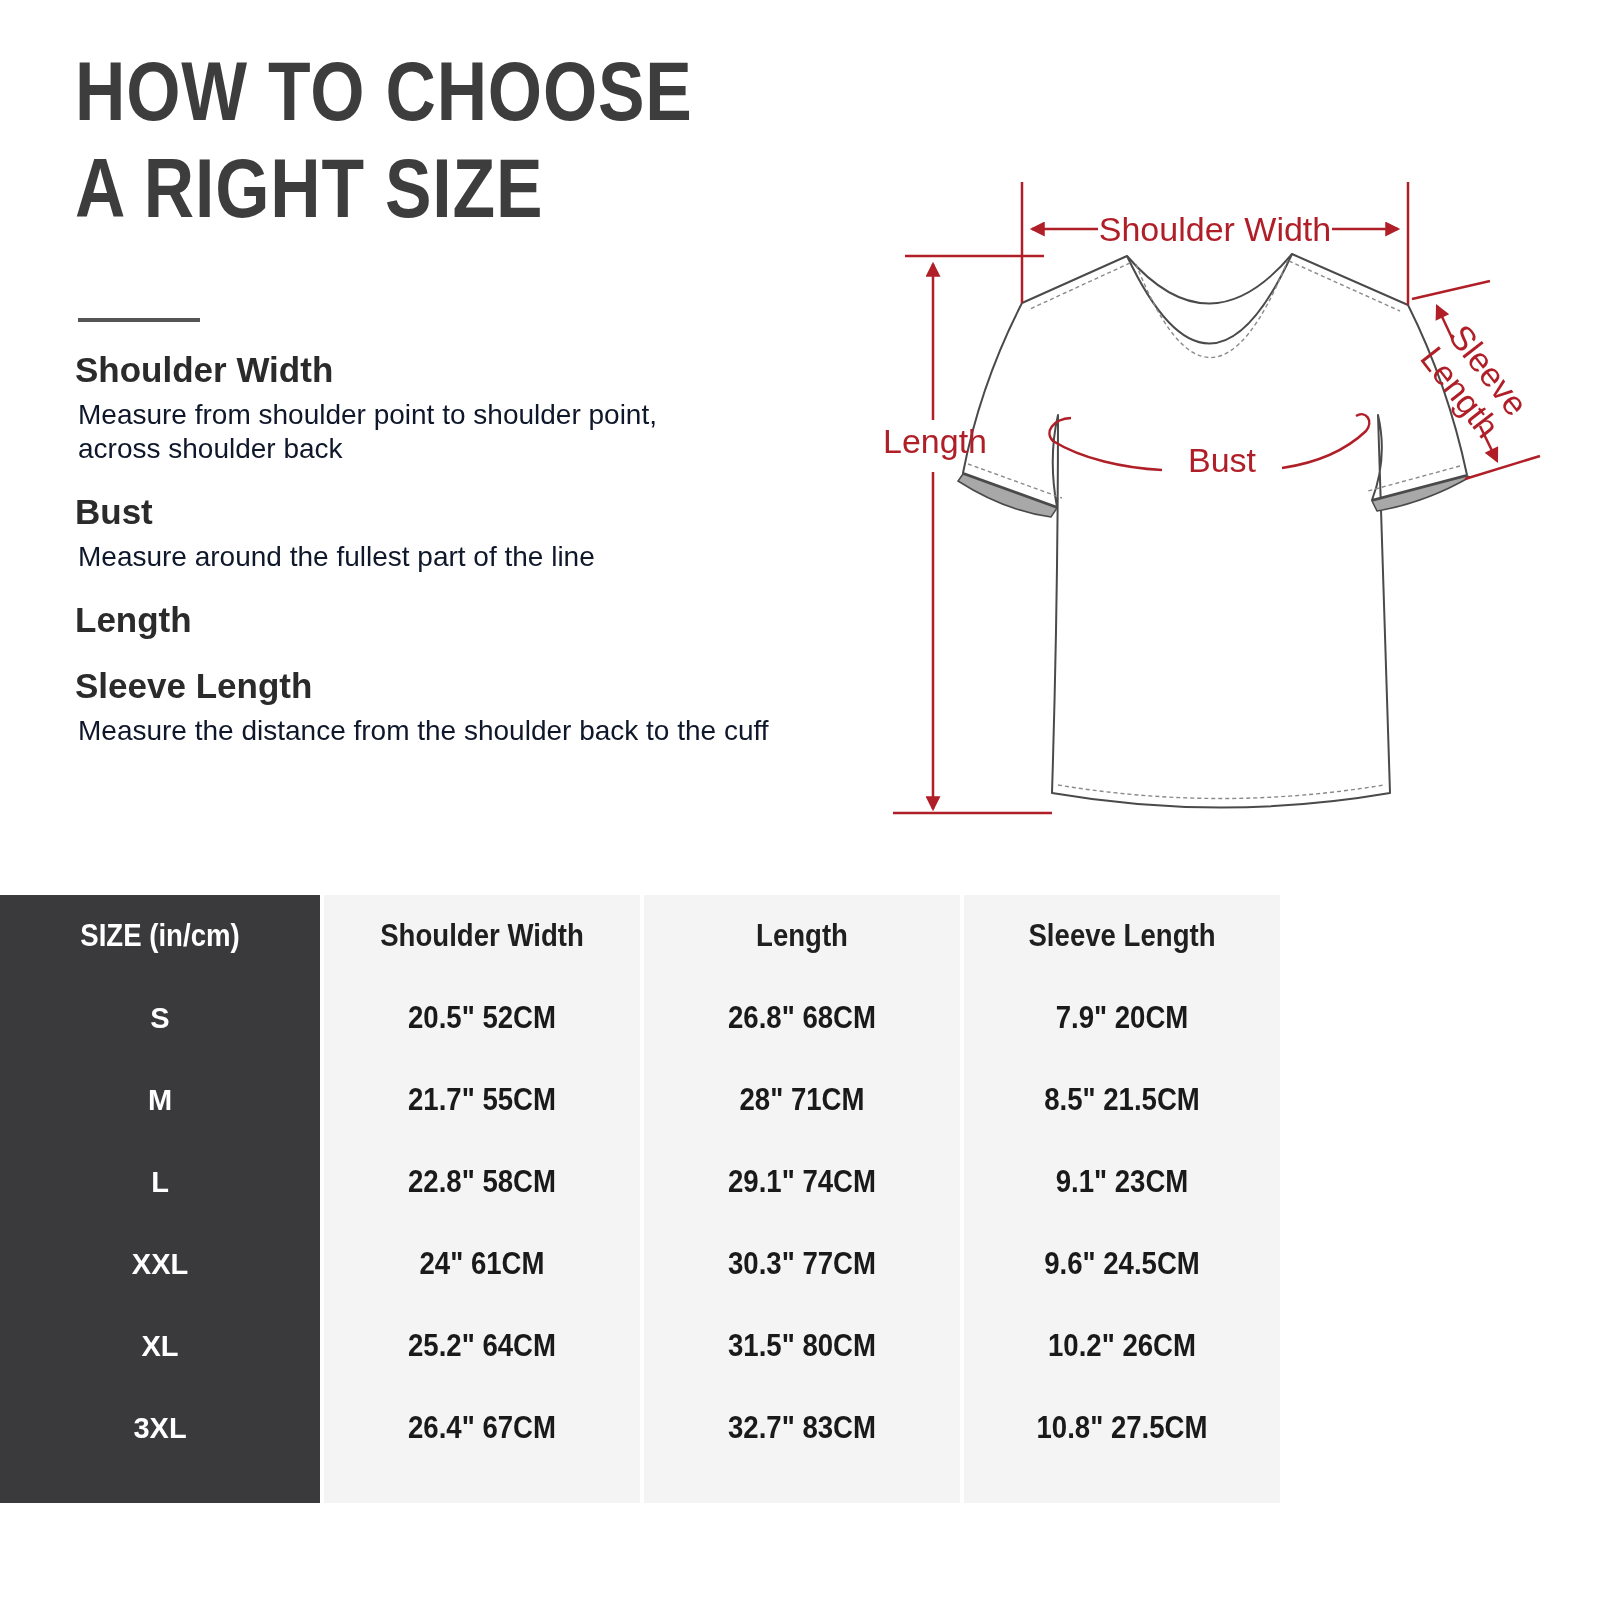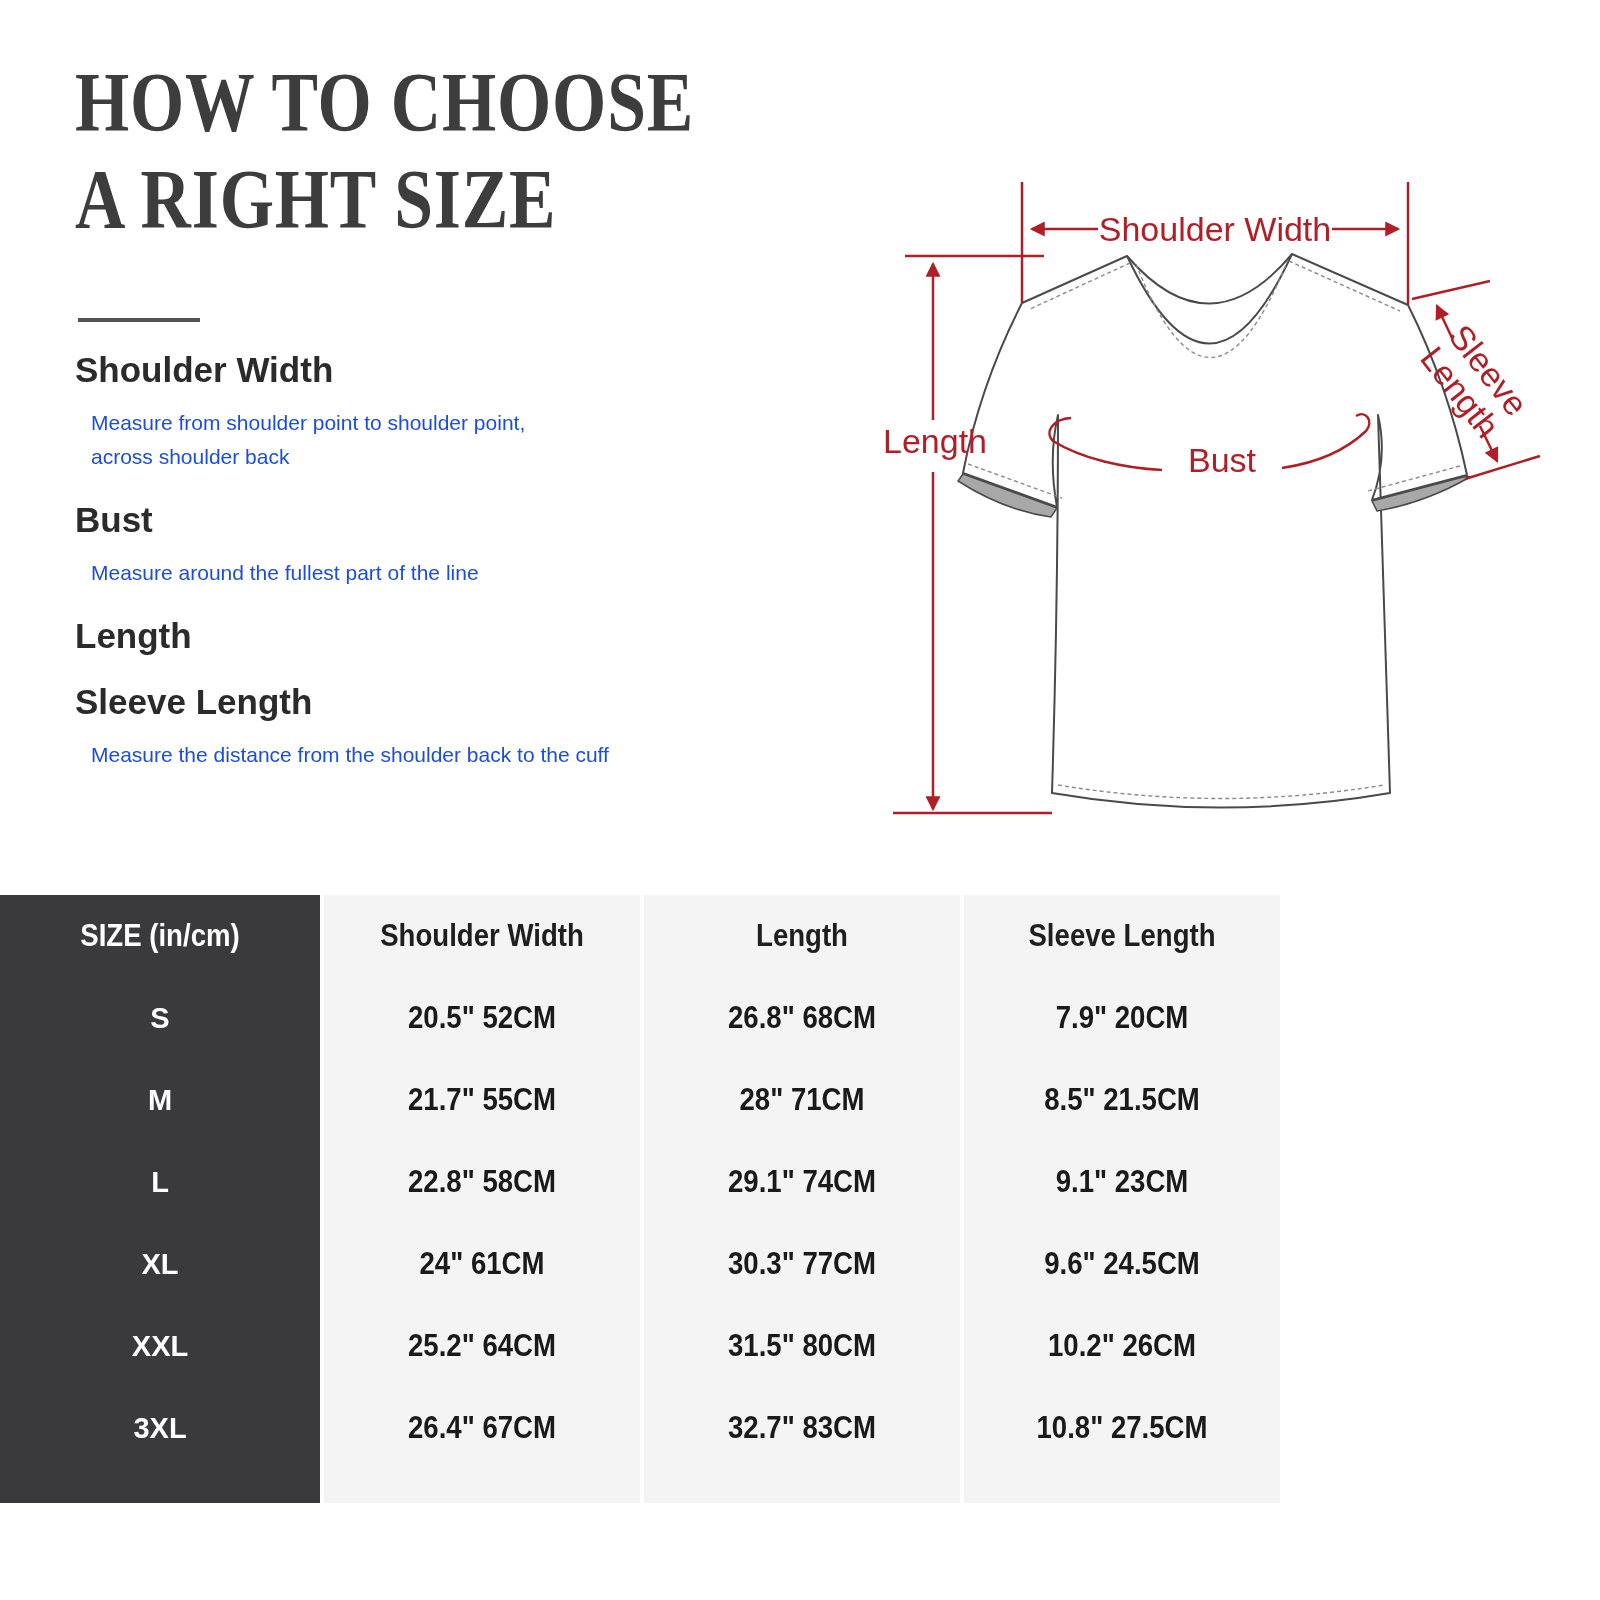--- a/index.html
+++ b/index.html
@@ -2,35 +2,35 @@
 <html><head>
 <meta charset="utf-8">
 <style>
   html,body{margin:0;padding:0;}
   body{
     width:1600px;height:1600px;position:relative;overflow:hidden;
     background:#ffffff;
     font-family:"Liberation Sans", sans-serif;
   }
   
-  .title-block{position:absolute;left:75px;top:54px;font-family:Liberation Serif, serif;}
+  .title-block{position:absolute;left:75px;top:43px;}
   .title-line{
     display:block;white-space:nowrap;
     font-size:84px;font-weight:800;line-height:97px;color:#3d3d3d;
     transform:scaleX(0.83);transform-origin:left center;letter-spacing:1px;
   }
   .divider{position:absolute;left:78px;top:318px;width:122px;height:4px;background:#555557;}
   
   .guide{position:absolute;left:75px;top:350px;width:780px;}
   .gsec{margin:0 0 26px 0;}
   .gsec-h{
     font-size:35px;font-weight:700;color:#2b2b2b;line-height:40px;margin:0 0 8px 0;
   }
   .gsec-d{
-    font-size:21px;font-weight:400;color:#1d4ed8;line-height:34px;margin:16px;
+    font-size:28px;font-weight:400;color:#0f172a;line-height:34px;margin:3px;
     white-space:pre-line;
   }
   
   .diagram{position:absolute;left:840px;top:140px;width:760px;height:700px;}
   .diagram text{font-family:"Liberation Sans", sans-serif;font-size:34px;fill:#b01f27;}
   
   .size-table{
     position:absolute;left:0;top:895px;width:1366px;height:608px;
     display:flex;background:#ffffff;
   }
@@ -141,22 +141,22 @@
   </g>
 </svg>
 
 <div class="size-table">
 
   <div class="tcol tcol-dark">
     <div class="cell unit-head cond">SIZE (in/cm)</div>
     <div class="cell size-label">S</div>
     <div class="cell size-label">M</div>
     <div class="cell size-label">L</div>
+    <div class="cell size-label">XXL</div>
     <div class="cell size-label">XL</div>
-    <div class="cell size-label">XXL</div>
     <div class="cell size-label">3XL</div>
   </div>
 
   <div class="tcol tcol-light">
     <div class="cell col-head cond">Shoulder Width</div>
     <div class="cell measurement cond">20.5" 52CM</div>
     <div class="cell measurement cond">21.7" 55CM</div>
     <div class="cell measurement cond">22.8" 58CM</div>
     <div class="cell measurement cond">24" 61CM</div>
     <div class="cell measurement cond">25.2" 64CM</div>

